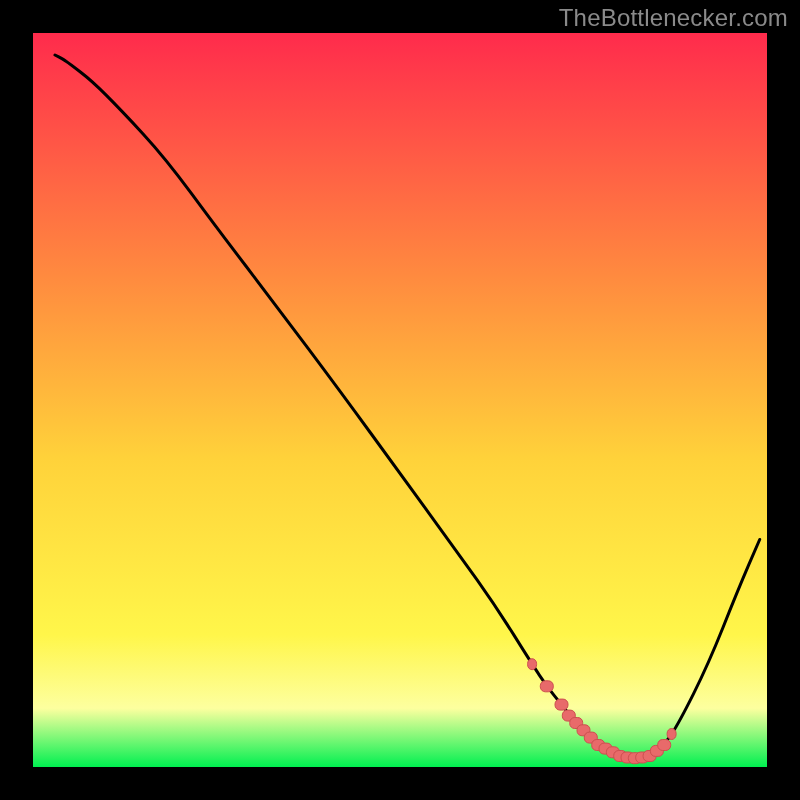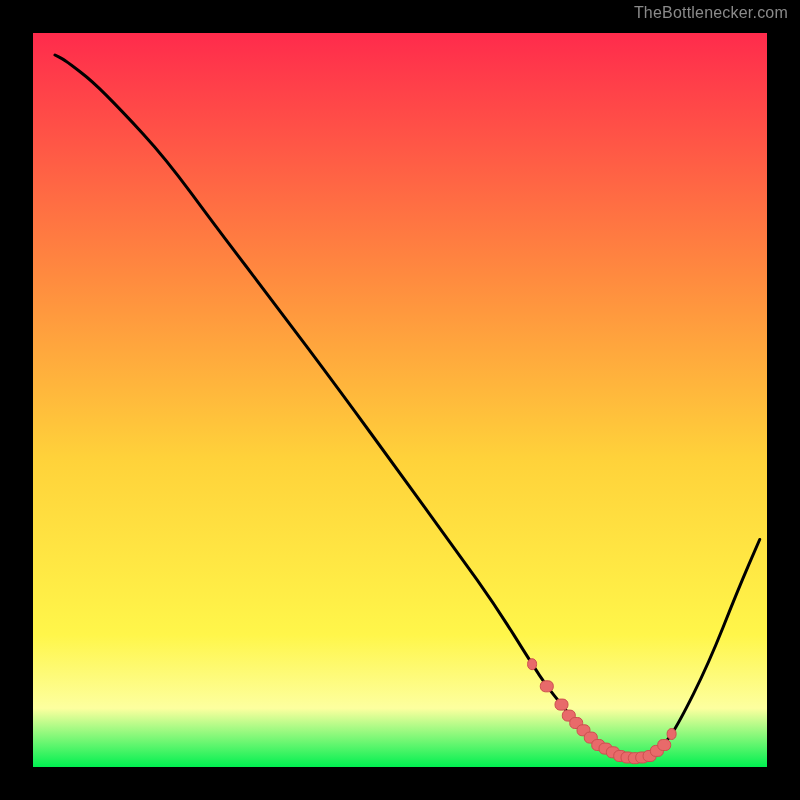--- a/index.html
+++ b/index.html
@@ -14,21 +14,21 @@
     position: relative;
     width: 800px;
     height: 800px;
     background: #000;
   }
   .attribution {
     position: absolute;
     top: 4px;
     right: 12px;
     font-family: Arial, Helvetica, sans-serif;
-    font-size: 16px;
+    font-size: 24px;
     font-weight: 500;
     color: #8a8a8a;
     letter-spacing: 0.2px;
   }
   svg.plot {
     position: absolute;
     top: 0;
     left: 0;
     width: 800px;
     height: 800px;

